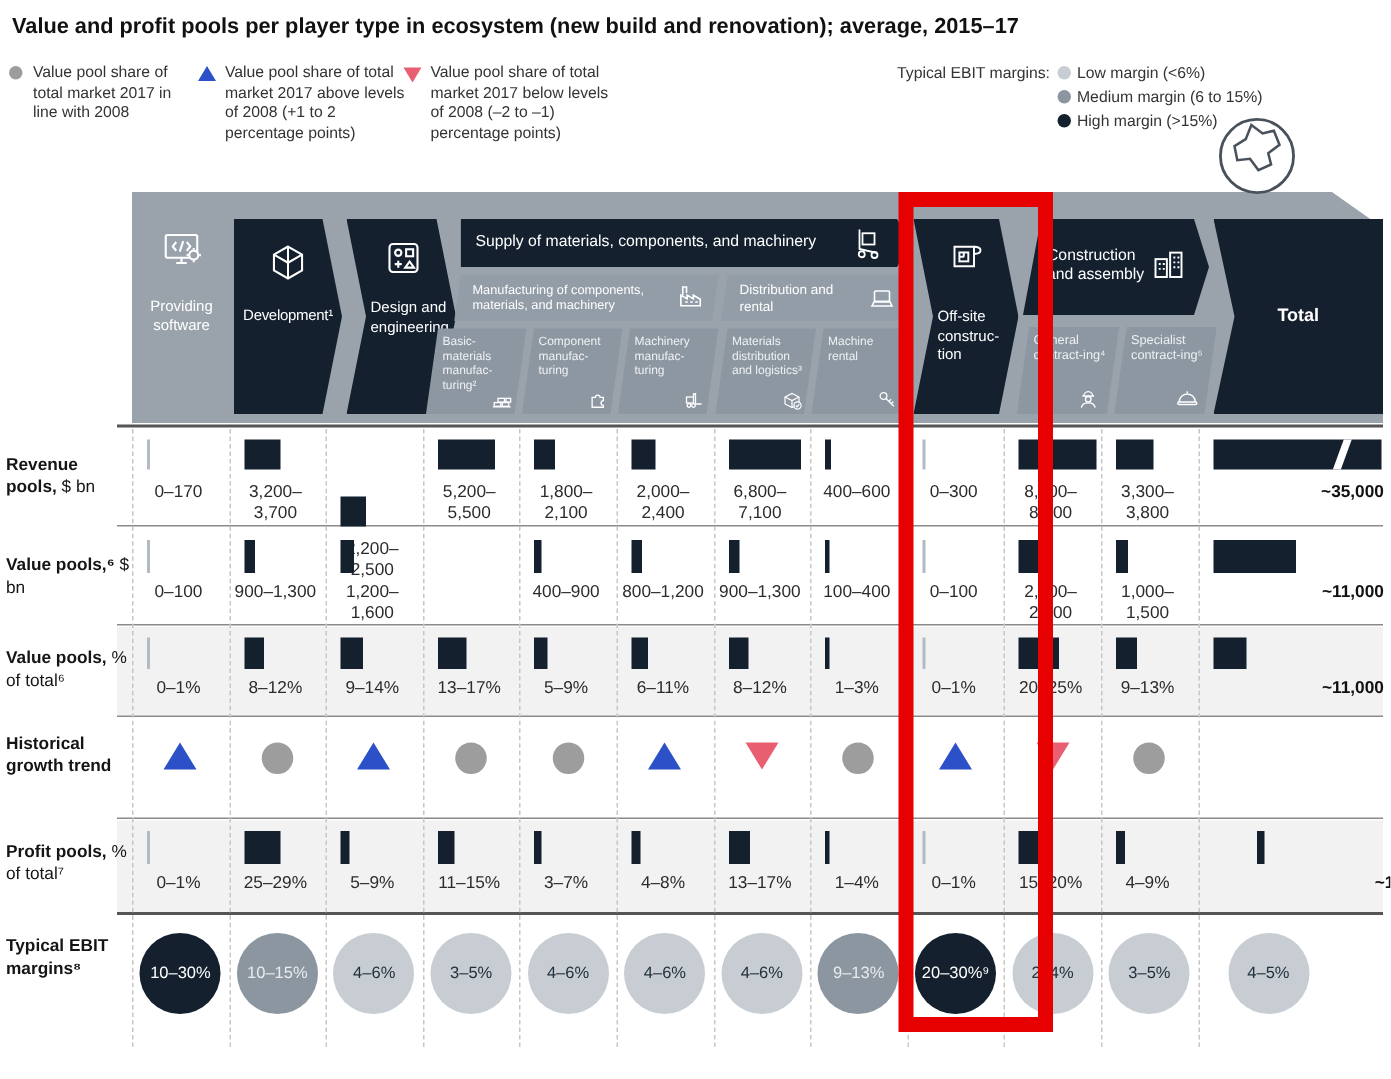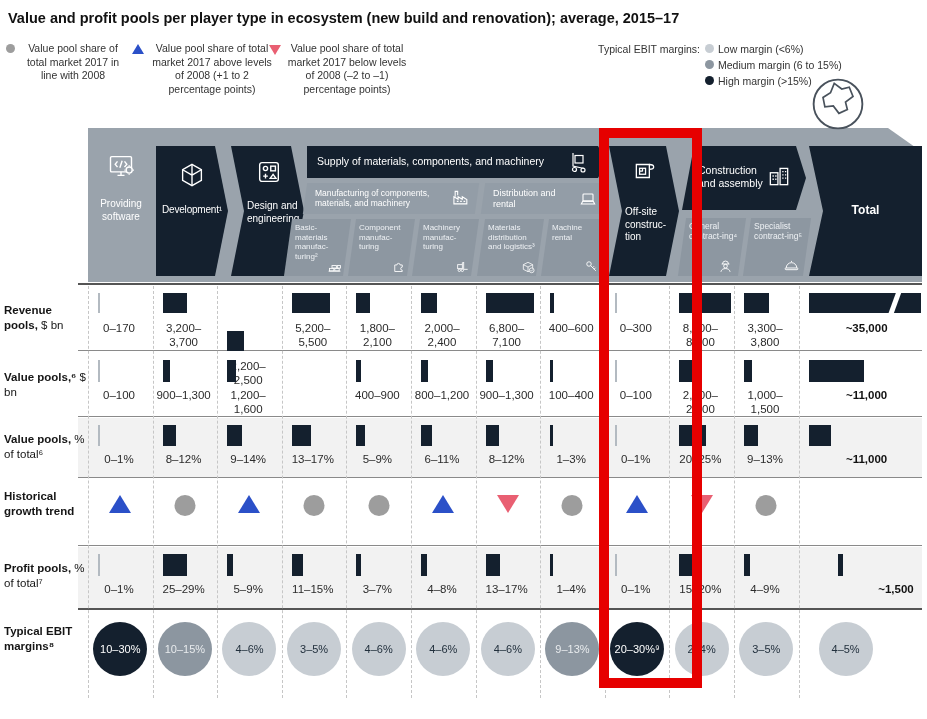--- a/index.html
+++ b/index.html
@@ -1,21 +1,21 @@
 <!DOCTYPE html>
 <html><head>
 <meta charset="utf-8">
 <style>
   html,body{margin:0;padding:0;background:#fff;}
   .stage{position:relative;width:927px;height:719px;background:#fff;overflow:hidden;
          font-family:"Liberation Sans",sans-serif;color:#1a1a1a;}
   .abs{position:absolute;}
   .title{position:absolute;left:8px;top:10px;width:880px;font-size:14.5px;font-weight:bold;color:#111;}
   
-  .lg{position:absolute;font-size:10.5px;line-height:13.5px;color:#333;text-align:center;}
+  .lg{position:absolute;font-size:10.5px;line-height:13.5px;color:#333;}
   .lg-sym{position:absolute;}
   .dot{width:9px;height:9px;border-radius:50%;display:inline-block;}
   .tri-up{width:0;height:0;border-left:6px solid transparent;border-right:6px solid transparent;border-bottom:10px solid #2b50c8;display:inline-block;}
   .tri-dn{width:0;height:0;border-left:6px solid transparent;border-right:6px solid transparent;border-top:10px solid #e95f72;display:inline-block;}
   .ebit-lg{position:absolute;font-size:10.5px;color:#333;}
   
   .band{position:absolute;left:88px;top:128px;width:834px;height:154px;background:#9aa3ac;
         clip-path:polygon(0 0,calc(100% - 34px) 0,100% 24px,100% 100%,0 100%);}
   .hseg{position:absolute;color:#fff;}
   .dark{background:#14202e;}
@@ -37,21 +37,21 @@
   .dash{position:absolute;top:286px;height:412px;width:0;border-left:1px dashed #c6c6c6;}
   .rowh{position:absolute;left:0;width:927px;}
   .rlabel{position:absolute;left:4px;width:82px;font-size:11.5px;line-height:14.5px;color:#151515;}
   .rlabel b{font-weight:bold;}
   .cells{position:absolute;left:0;top:0;width:810px;height:100%;}
   .cell{position:absolute;top:0;height:100%;}
   .bar{position:absolute;left:10px;background:#14202e;overflow:hidden;}
   .bar.zero{background:#b3bac1;}
   .slash{position:absolute;right:24px;top:-3px;width:5px;height:28px;background:#fff;transform:rotate(20deg);}
   .val{position:absolute;left:2px;width:58px;text-align:center;font-size:11.5px;line-height:14px;color:#2b2b2b;}
-  .cell.total .val{left:12px;width:112px;text-align:center;font-weight:bold;color:#111;}
+  .cell.total .val{left:12px;width:112px;text-align:right;font-weight:bold;color:#111;}
   .sym{position:absolute;left:50%;transform:translateX(-50%);}
   .sym-up{width:0;height:0;border-left:11px solid transparent;border-right:11px solid transparent;border-bottom:18px solid #2b50c8;}
   .sym-dn{width:0;height:0;border-left:11px solid transparent;border-right:11px solid transparent;border-top:18px solid #e95f72;}
   .sym-flat{width:21px;height:21px;border-radius:50%;background:#9d9d9d;}
   .ebit{position:absolute;left:50%;top:12px;transform:translateX(-50%);width:54px;height:54px;border-radius:50%;
         display:flex;align-items:center;justify-content:center;font-size:11px;}
   .ebit.low{background:#c7cdd3;color:#22303d;}
   .ebit.medium{background:#8c96a0;color:#e8ebed;}
   .ebit.high{background:#14202e;color:#fff;}
   .redbox{position:absolute;left:599px;top:128px;width:83px;height:540px;border:10px solid #e60000;z-index:50;}

